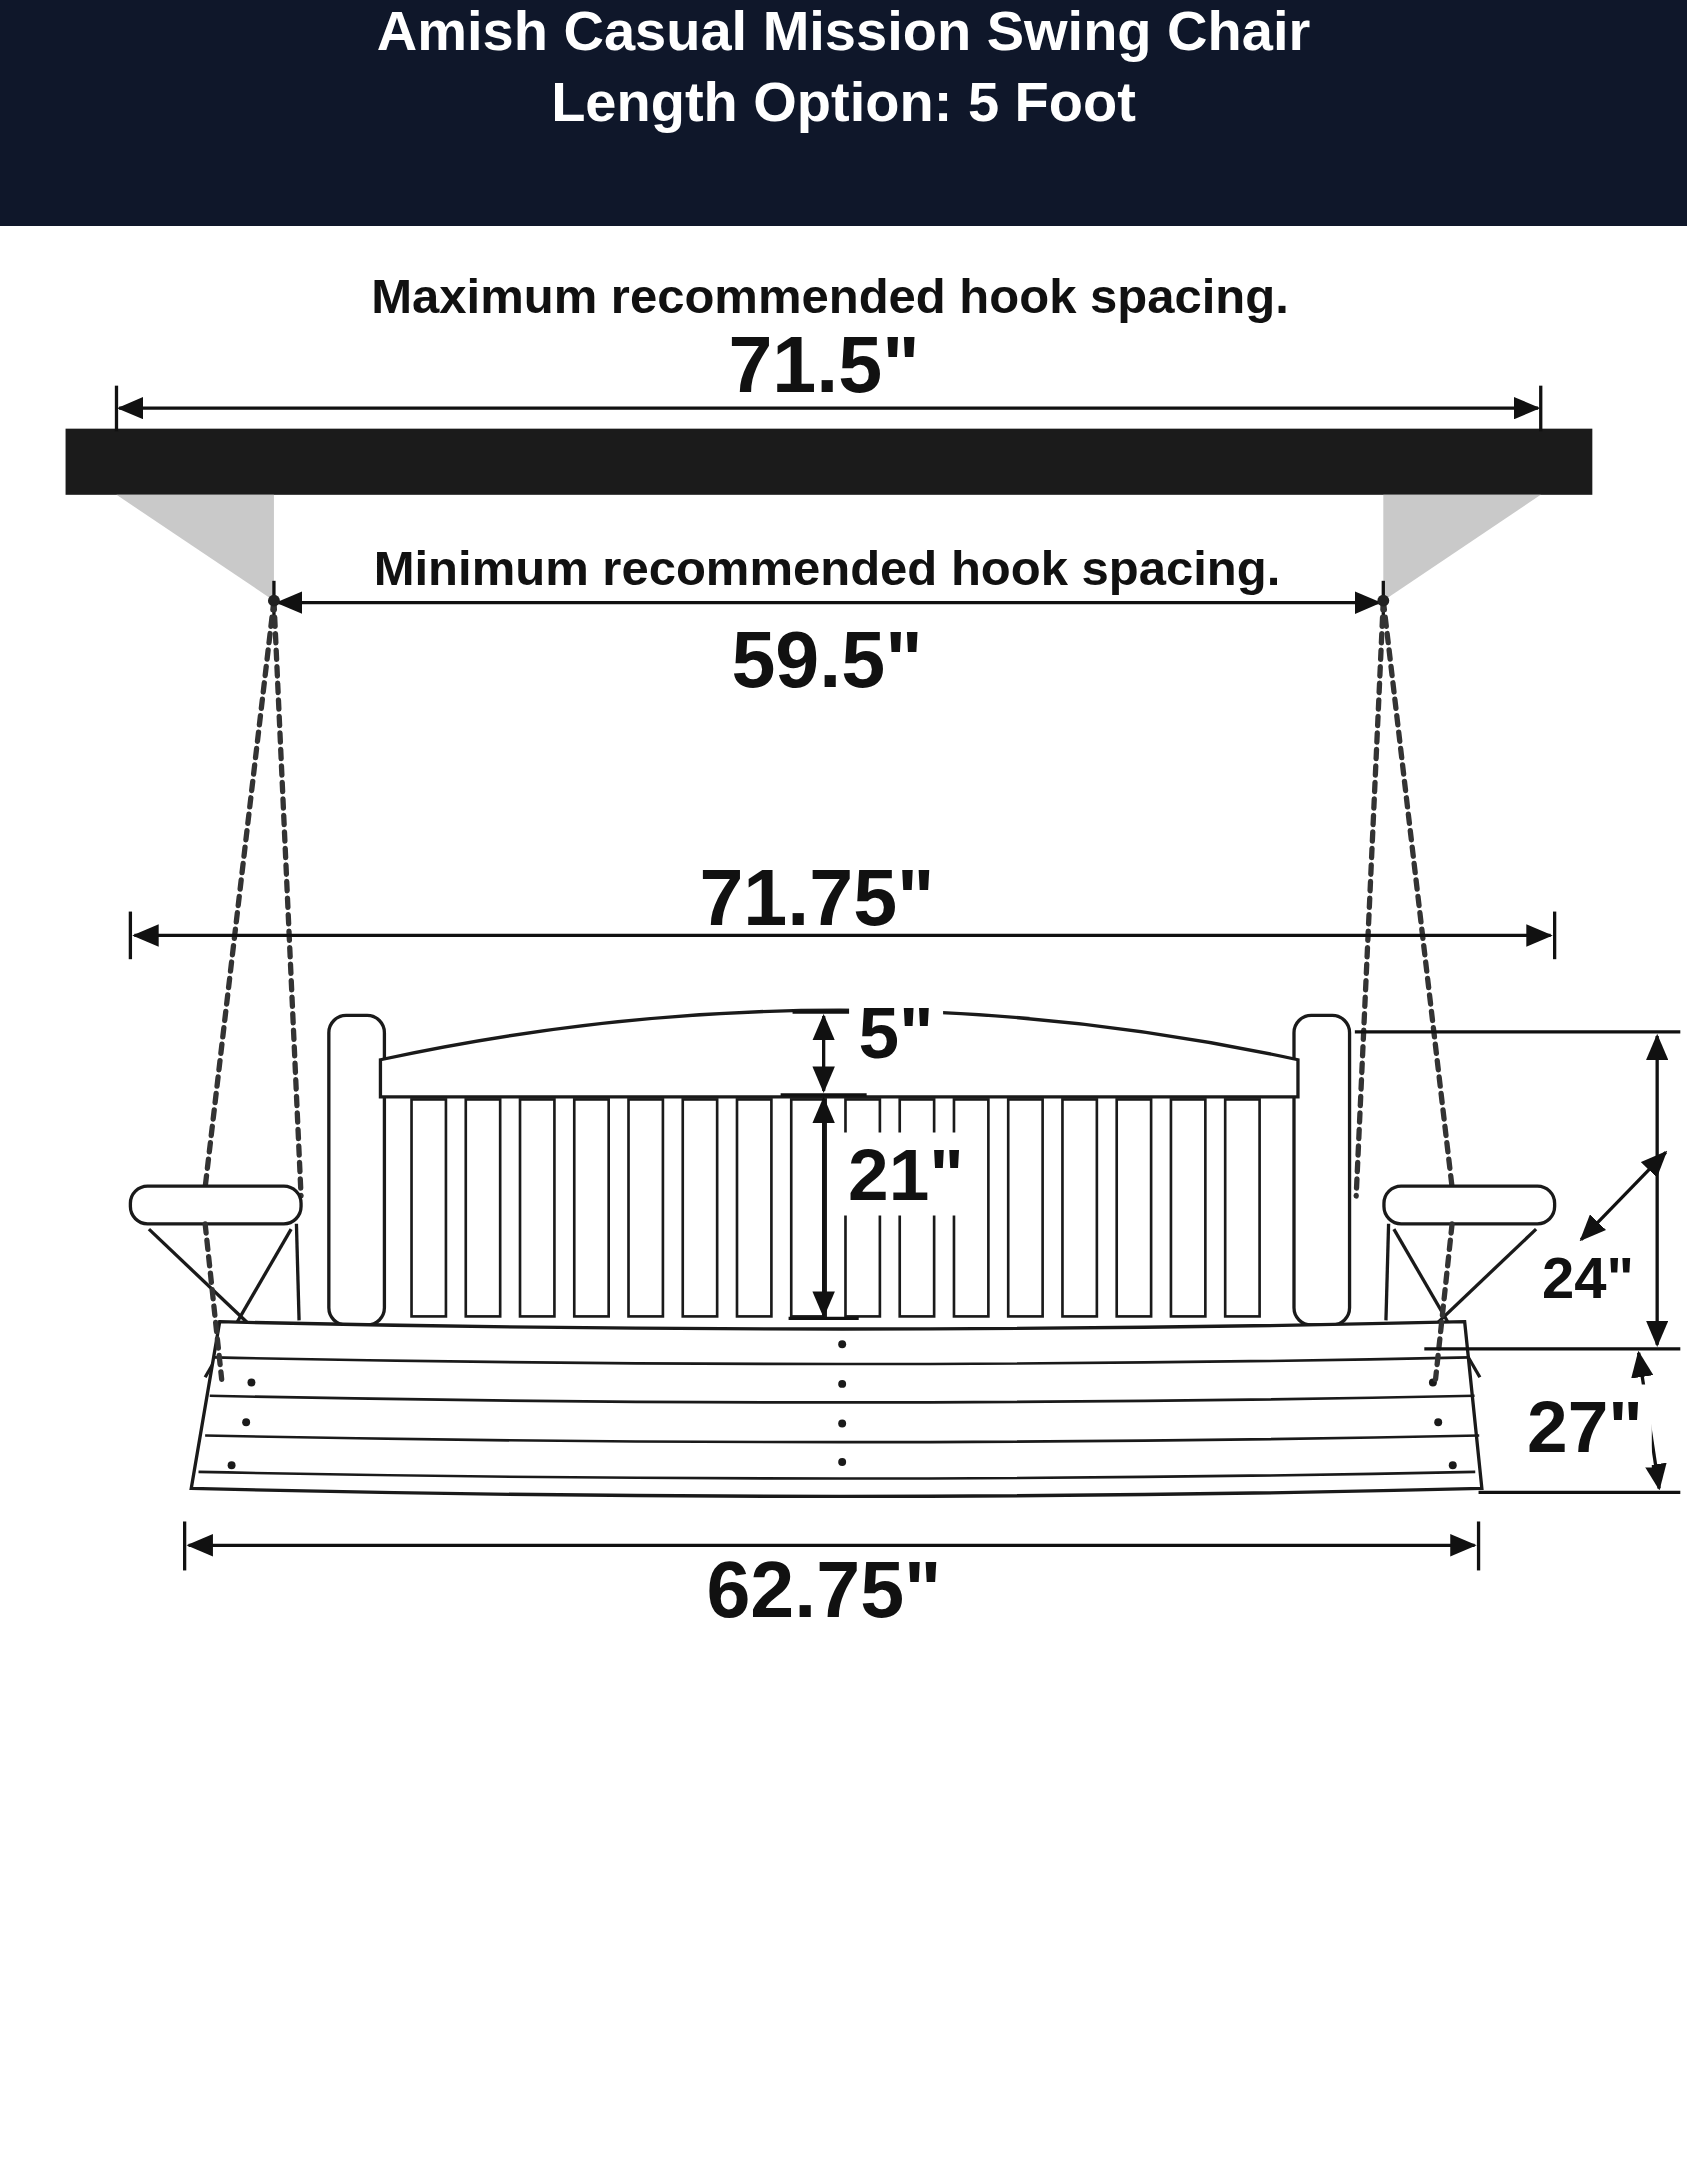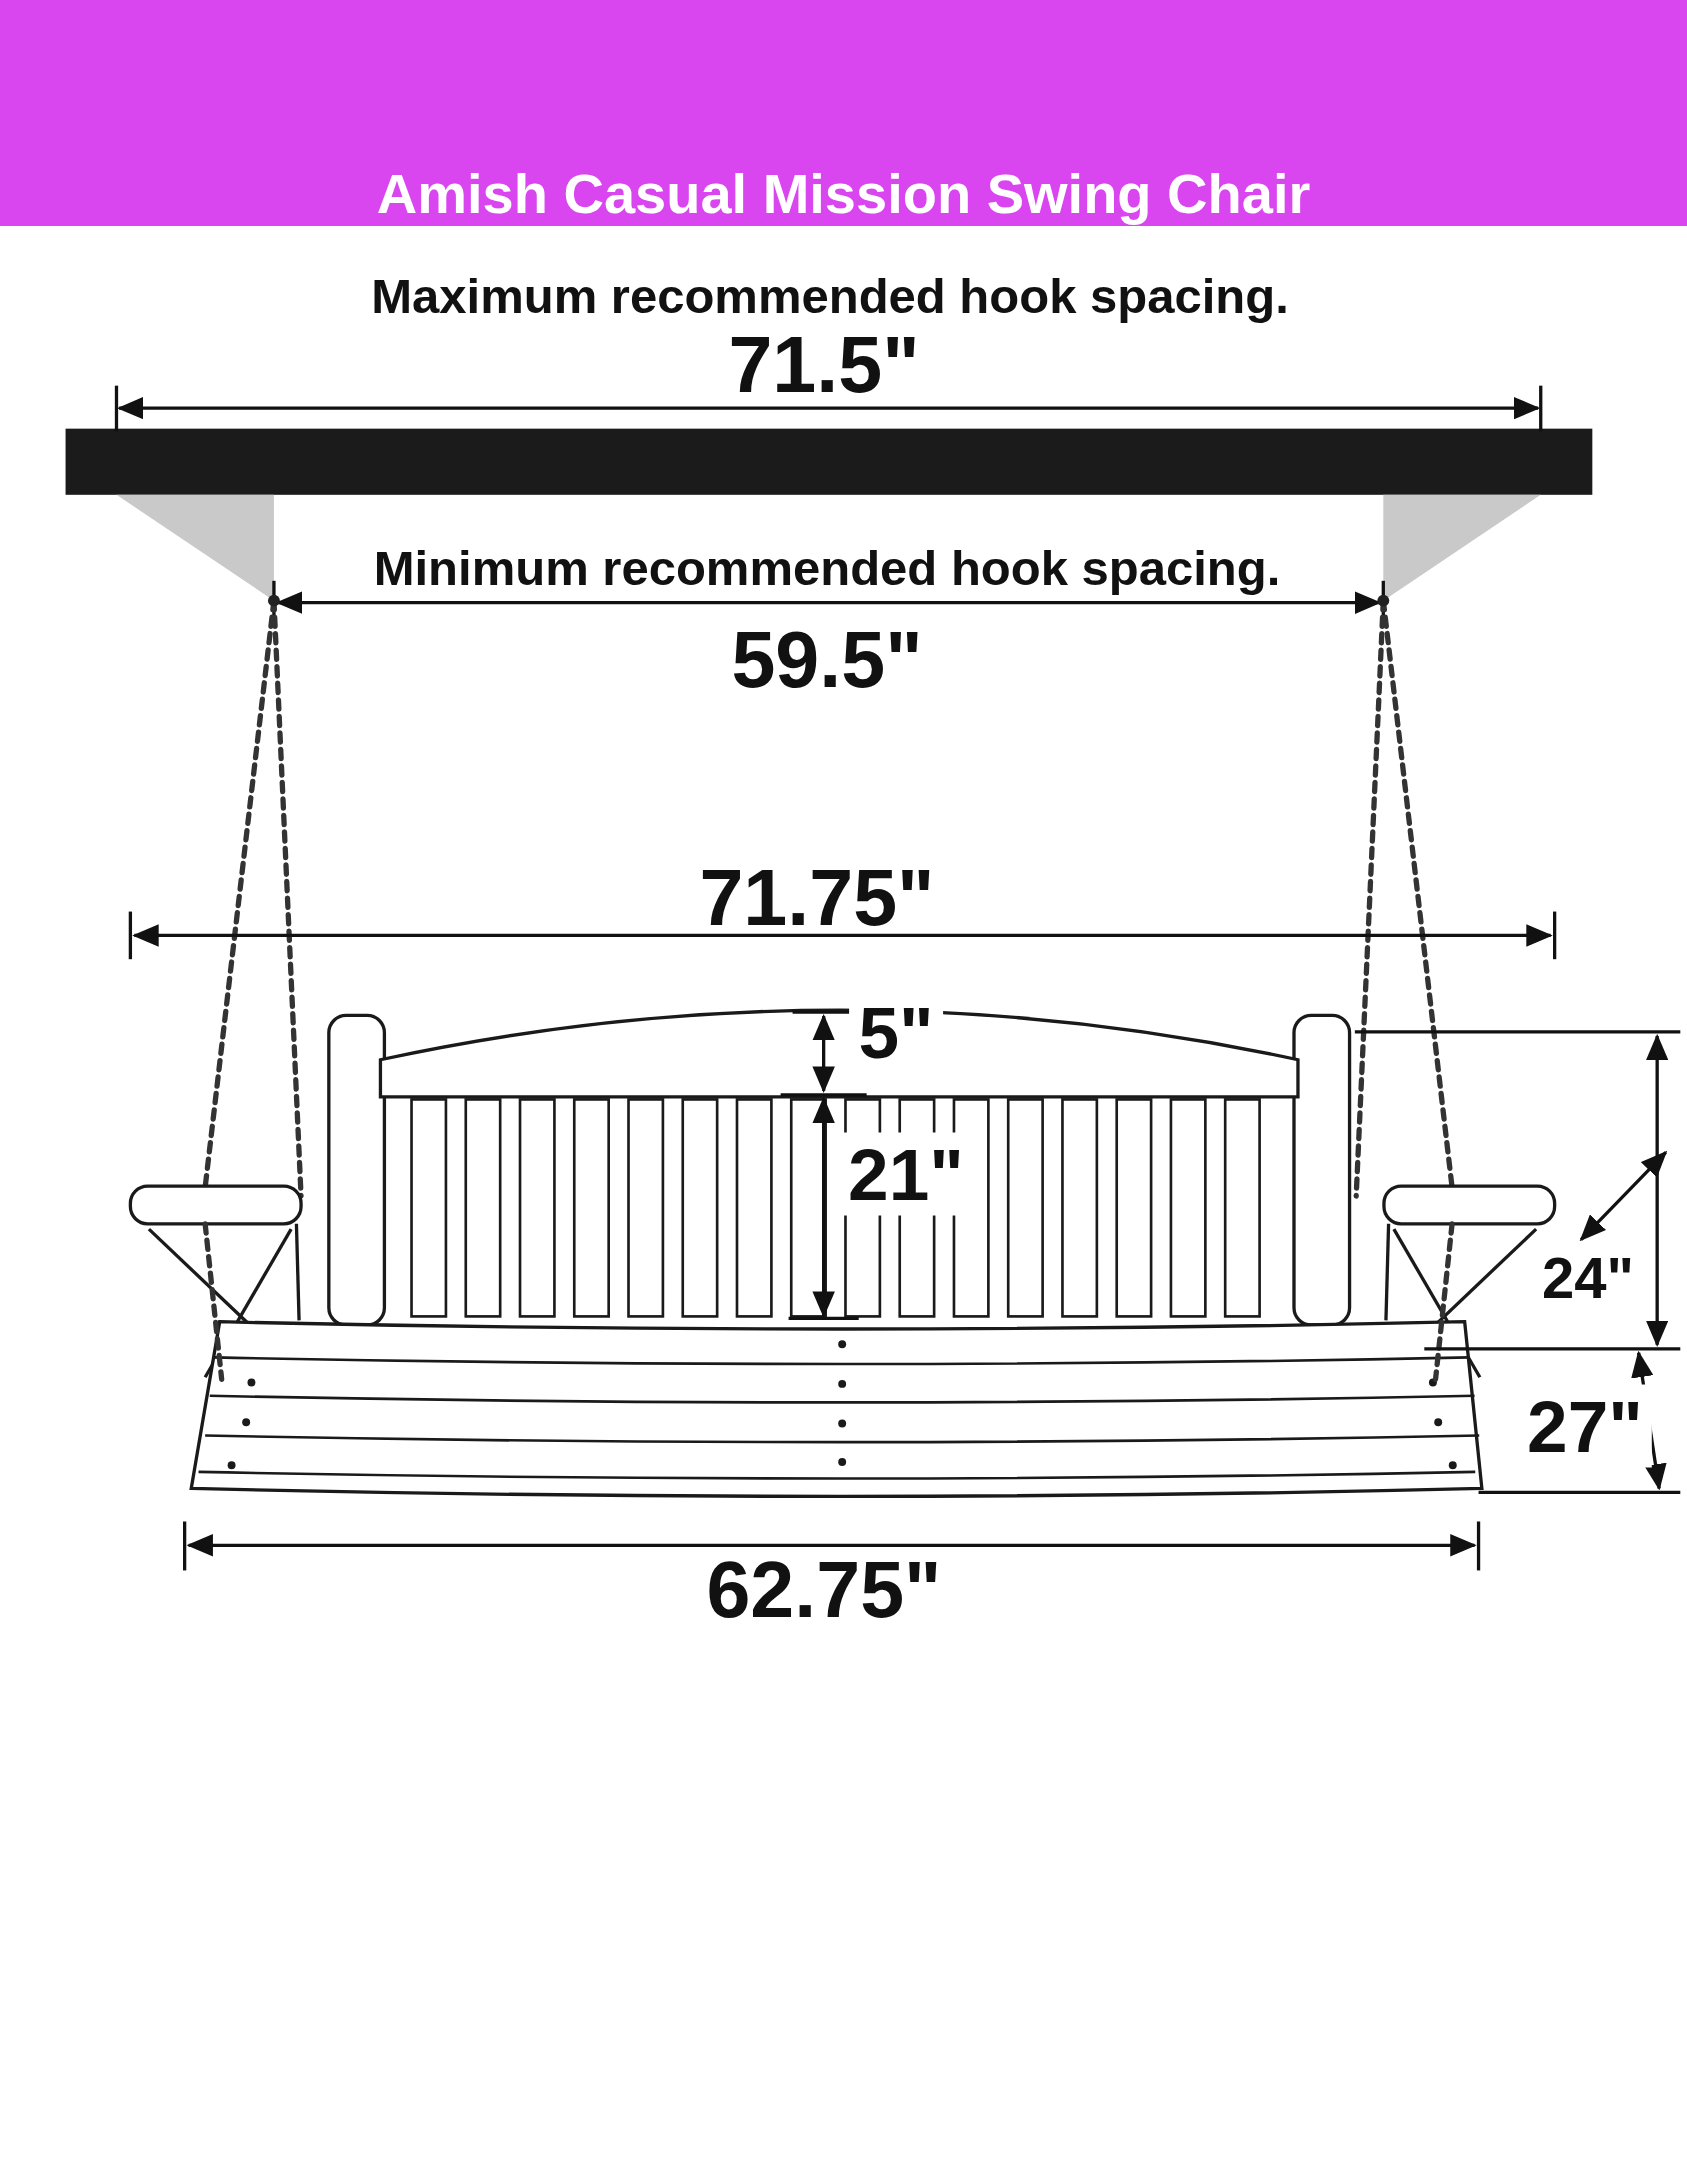--- a/index.html
+++ b/index.html
@@ -1,21 +1,21 @@
 <!DOCTYPE html>
 <html style="font-size:10.6px"><head>
 <meta charset="utf-8">
 <style>
   * { margin:0; padding:0; box-sizing:border-box; }
   html,body { width:1687px; height:2183px; }
   body { font-family:"Liberation Sans", sans-serif; background:#ffffff; }
   .page { position:relative; width:1687px; height:2183px; background:#ffffff; overflow:hidden; }
 
-  .bar { position:absolute; left:0; width:1687px; background:#d946ef; color:#ffffff;
-         display:flex; flex-direction:column; align-items:center; justify-content:flex-end;
+  .bar { position:absolute; left:0; width:1687px; background:#0f172a; color:#ffffff;
+         display:flex; flex-direction:column; align-items:center; justify-content:flex-start;
          text-align:center; }
   .bar-header { top:0; height:226px; gap:8px; }
   .bar-footer { top:1897px; height:286px; gap:12px; }
   .bar .line { font-weight:700; font-size:56px; line-height:1.12; white-space:nowrap; }
 
   svg.diagram { position:absolute; left:0; top:0; width:1687px; height:2183px; }
 
   .label { position:absolute; transform:translate(-50%,-50%); font-weight:700; color:#111111;
            white-space:nowrap; text-align:center; }
   .caption { font-size:49px; }
@@ -24,20 +24,21 @@
   .dim-md { font-size:58px; }
   .bg-white { background:#ffffff; padding:0 9.3px; }
 </style>
 </head>
 <body>
 
 <div class="page">
 
   <div class="bar bar-header">
     <div class="line">Amish Casual Mission Swing Chair</div>
+    <div class="line">Length Option: 5 Foot</div>
   </div>
 
   <svg class="diagram" viewBox="0 0 2550 3300">
     <defs>
       <marker id="ah" markerUnits="userSpaceOnUse" markerWidth="40" markerHeight="34" viewBox="0 0 10 8.5" refX="9.2" refY="4.25" orient="auto-start-reverse">
         <path d="M0,0 L10,4.25 L0,8.5 Z" fill="#111111"></path>
       </marker>
     </defs>
 
     <g>

